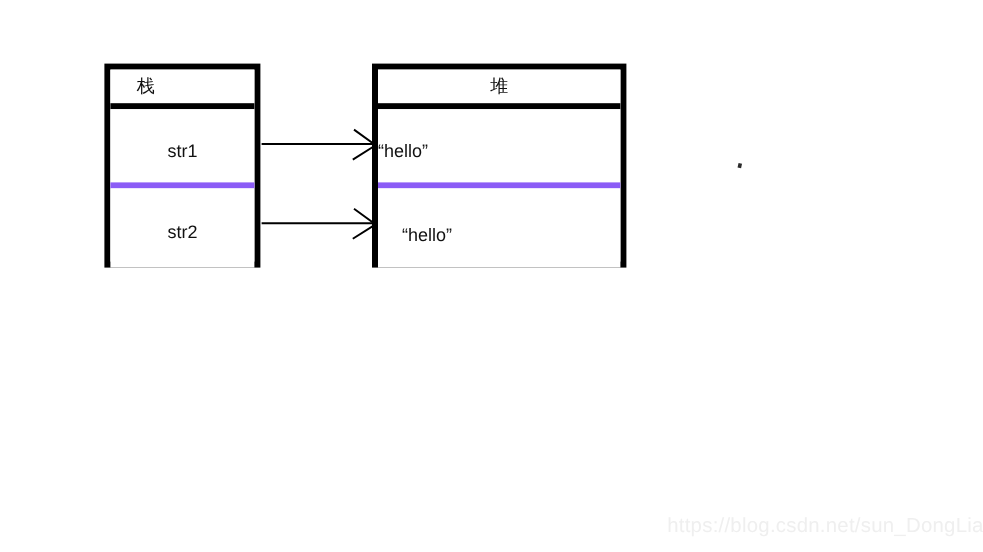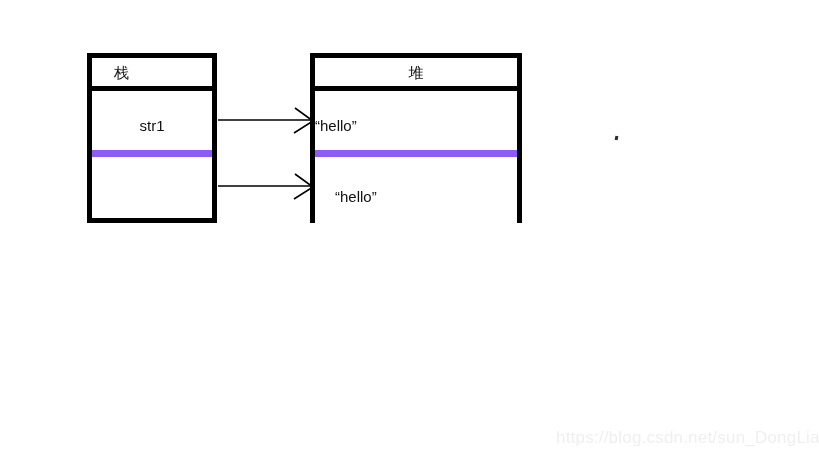--- a/index.html
+++ b/index.html
@@ -50,21 +50,21 @@
   }
 
   .box-row {
     position: relative;
     box-sizing: border-box;
     height: 66px;
     background: #ffffff;
   }
 
   .box-row.divided {
-    border-bottom: 7px solid #8b5cf6;
+    border-bottom: 5px solid #8b5cf6;
   }
 
   .box-row .cell-text {
     position: absolute;
     top: 50%;
     transform: translateY(-50%);
     font-size: 15px;
     line-height: 1;
     white-space: nowrap;
   }
@@ -147,20 +147,23 @@
 
 <div id="canvas">
 
   <div id="stack-box" class="memory-box">
     <div class="box-header">
       <span class="cell-text">栈</span>
     </div>
     <div class="box-row divided">
       <span class="cell-text">str1</span>
     </div>
+    <div class="box-row">
+      <span class="cell-text">str2</span>
+    </div>
   </div>
 
   <div id="heap-box" class="memory-box">
     <div class="box-header">
       <span class="cell-text">堆</span>
     </div>
     <div class="box-row divided">
       <span class="cell-text">“hello”</span>
     </div>
     <div class="box-row row-offset-right">

